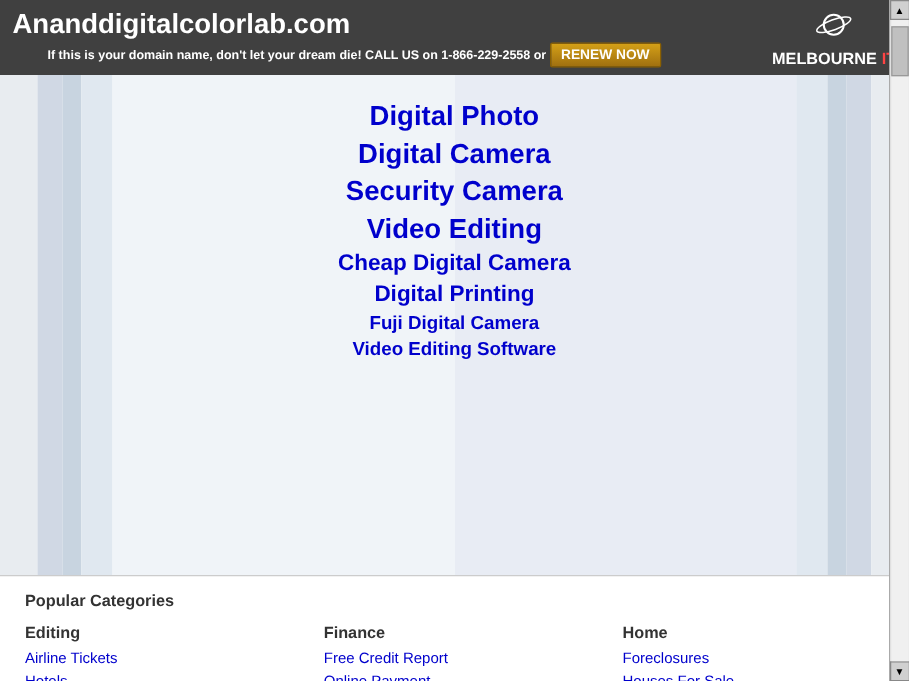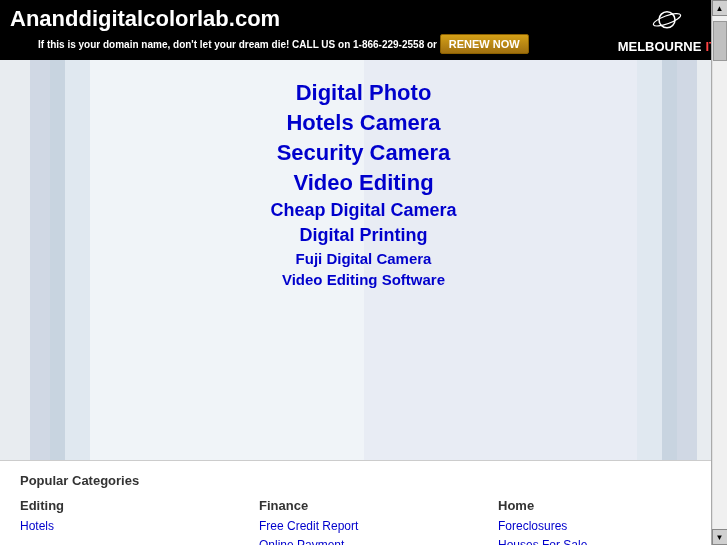--- a/index.html
+++ b/index.html
@@ -1,20 +1,20 @@
 <!DOCTYPE html>
 <html><head>
   <meta charset="utf-8">
   <style>
     * { margin: 0; padding: 0; box-sizing: border-box; }
     body { font-family: Arial, sans-serif; font-size: 13px; background: #fff; width: 727px; overflow-x: hidden; }
 
     
     #header {
-      background: #000000;
+      background: #404040;
       padding: 6px 10px;
       display: flex;
       align-items: center;
       justify-content: space-between;
       min-height: 52px;
     }
     #header-left { color: #fff; }
     #header-title { font-size: 22px; font-weight: bold; color: #fff; }
     #header-subtitle { font-size: 10px; color: #ffcccc; margin-top: 2px; padding-left: 28px; }
     #header-subtitle span { color: #fff; font-weight: bold; }
@@ -210,36 +210,37 @@
     <div class="stripe s6"></div>
     <div class="stripe s7"></div>
     <div class="stripe s8"></div>
     <div class="stripe s9"></div>
     <div class="stripe s10"></div>
   </div>
 
   <div class="content-center">
     <div id="search-links">
     <a class="search-link link-lg">Digital Photo</a>
-        <a class="search-link link-lg">Hotels Camera</a>
+        <a class="search-link link-lg">Digital Camera</a>
         <a class="search-link link-lg">Security Camera</a>
         <a class="search-link link-lg">Video Editing</a>
         <a class="search-link link-md">Cheap Digital Camera</a>
         <a class="search-link link-md">Digital Printing</a>
         <a class="search-link link-sm">Fuji Digital Camera</a>
         <a class="search-link link-sm">Video Editing Software</a>
       </div>
   </div>
 </div>
 
 <div id="popular-section">
   <div id="popular-title">Popular Categories</div>
   <div class="categories-grid" id="categories-grid">
   <div class="category-col">
         <div class="category-col-title">Editing</div>
+        <a class="category-link">Airline Tickets</a>
         <a class="category-link">Hotels</a>
       </div>
       <div class="category-col">
         <div class="category-col-title">Finance</div>
         <a class="category-link">Free Credit Report</a>
         <a class="category-link">Online Payment</a>
       </div>
       <div class="category-col">
         <div class="category-col-title">Home</div>
         <a class="category-link">Foreclosures</a>

